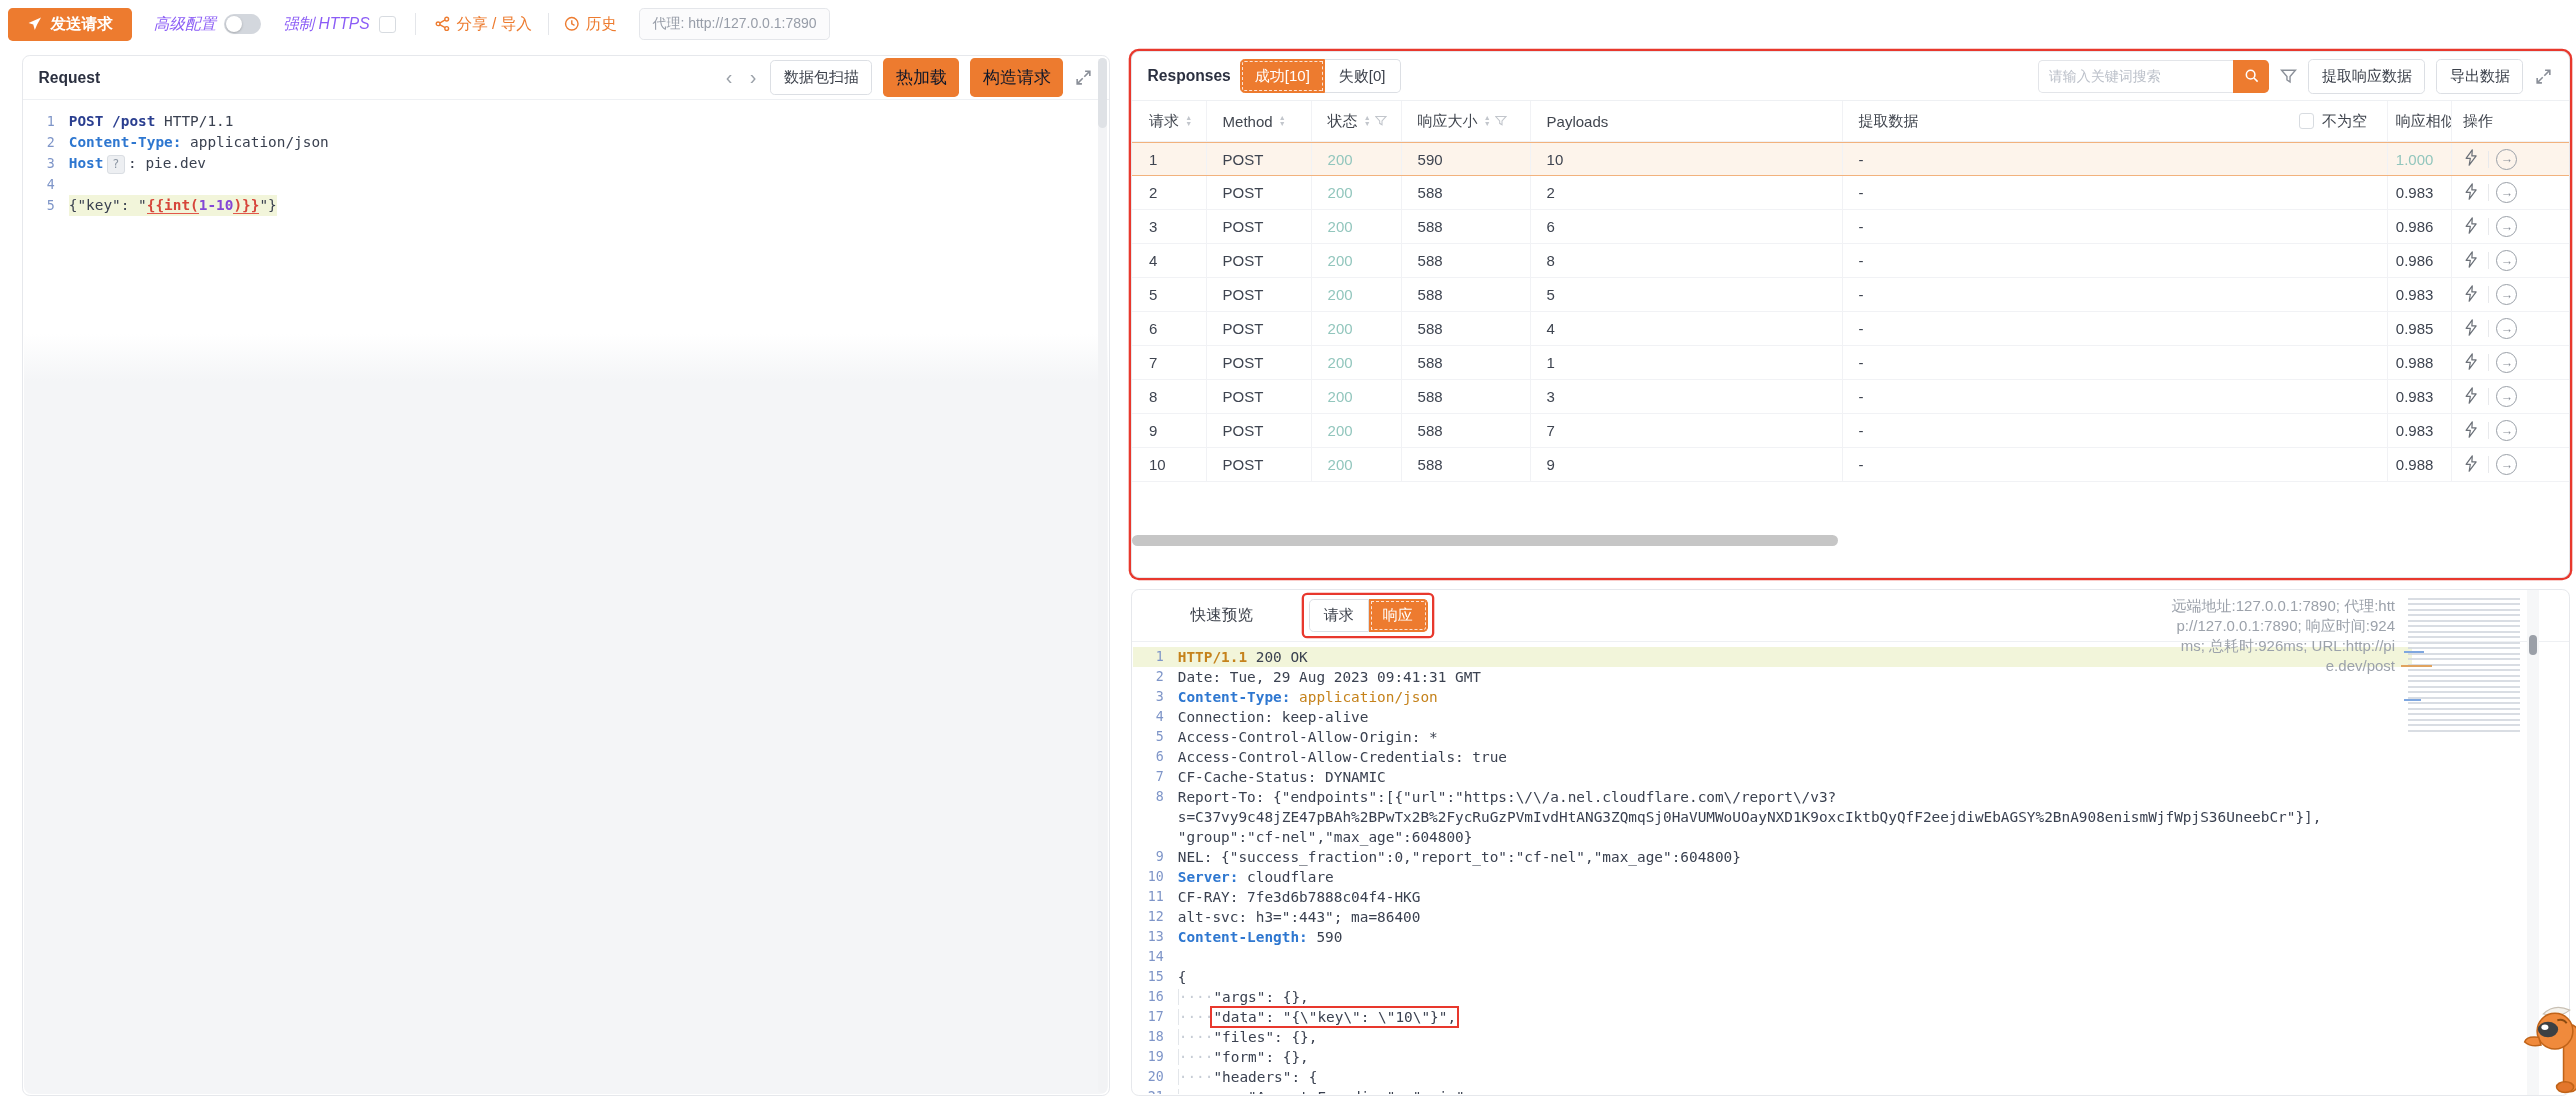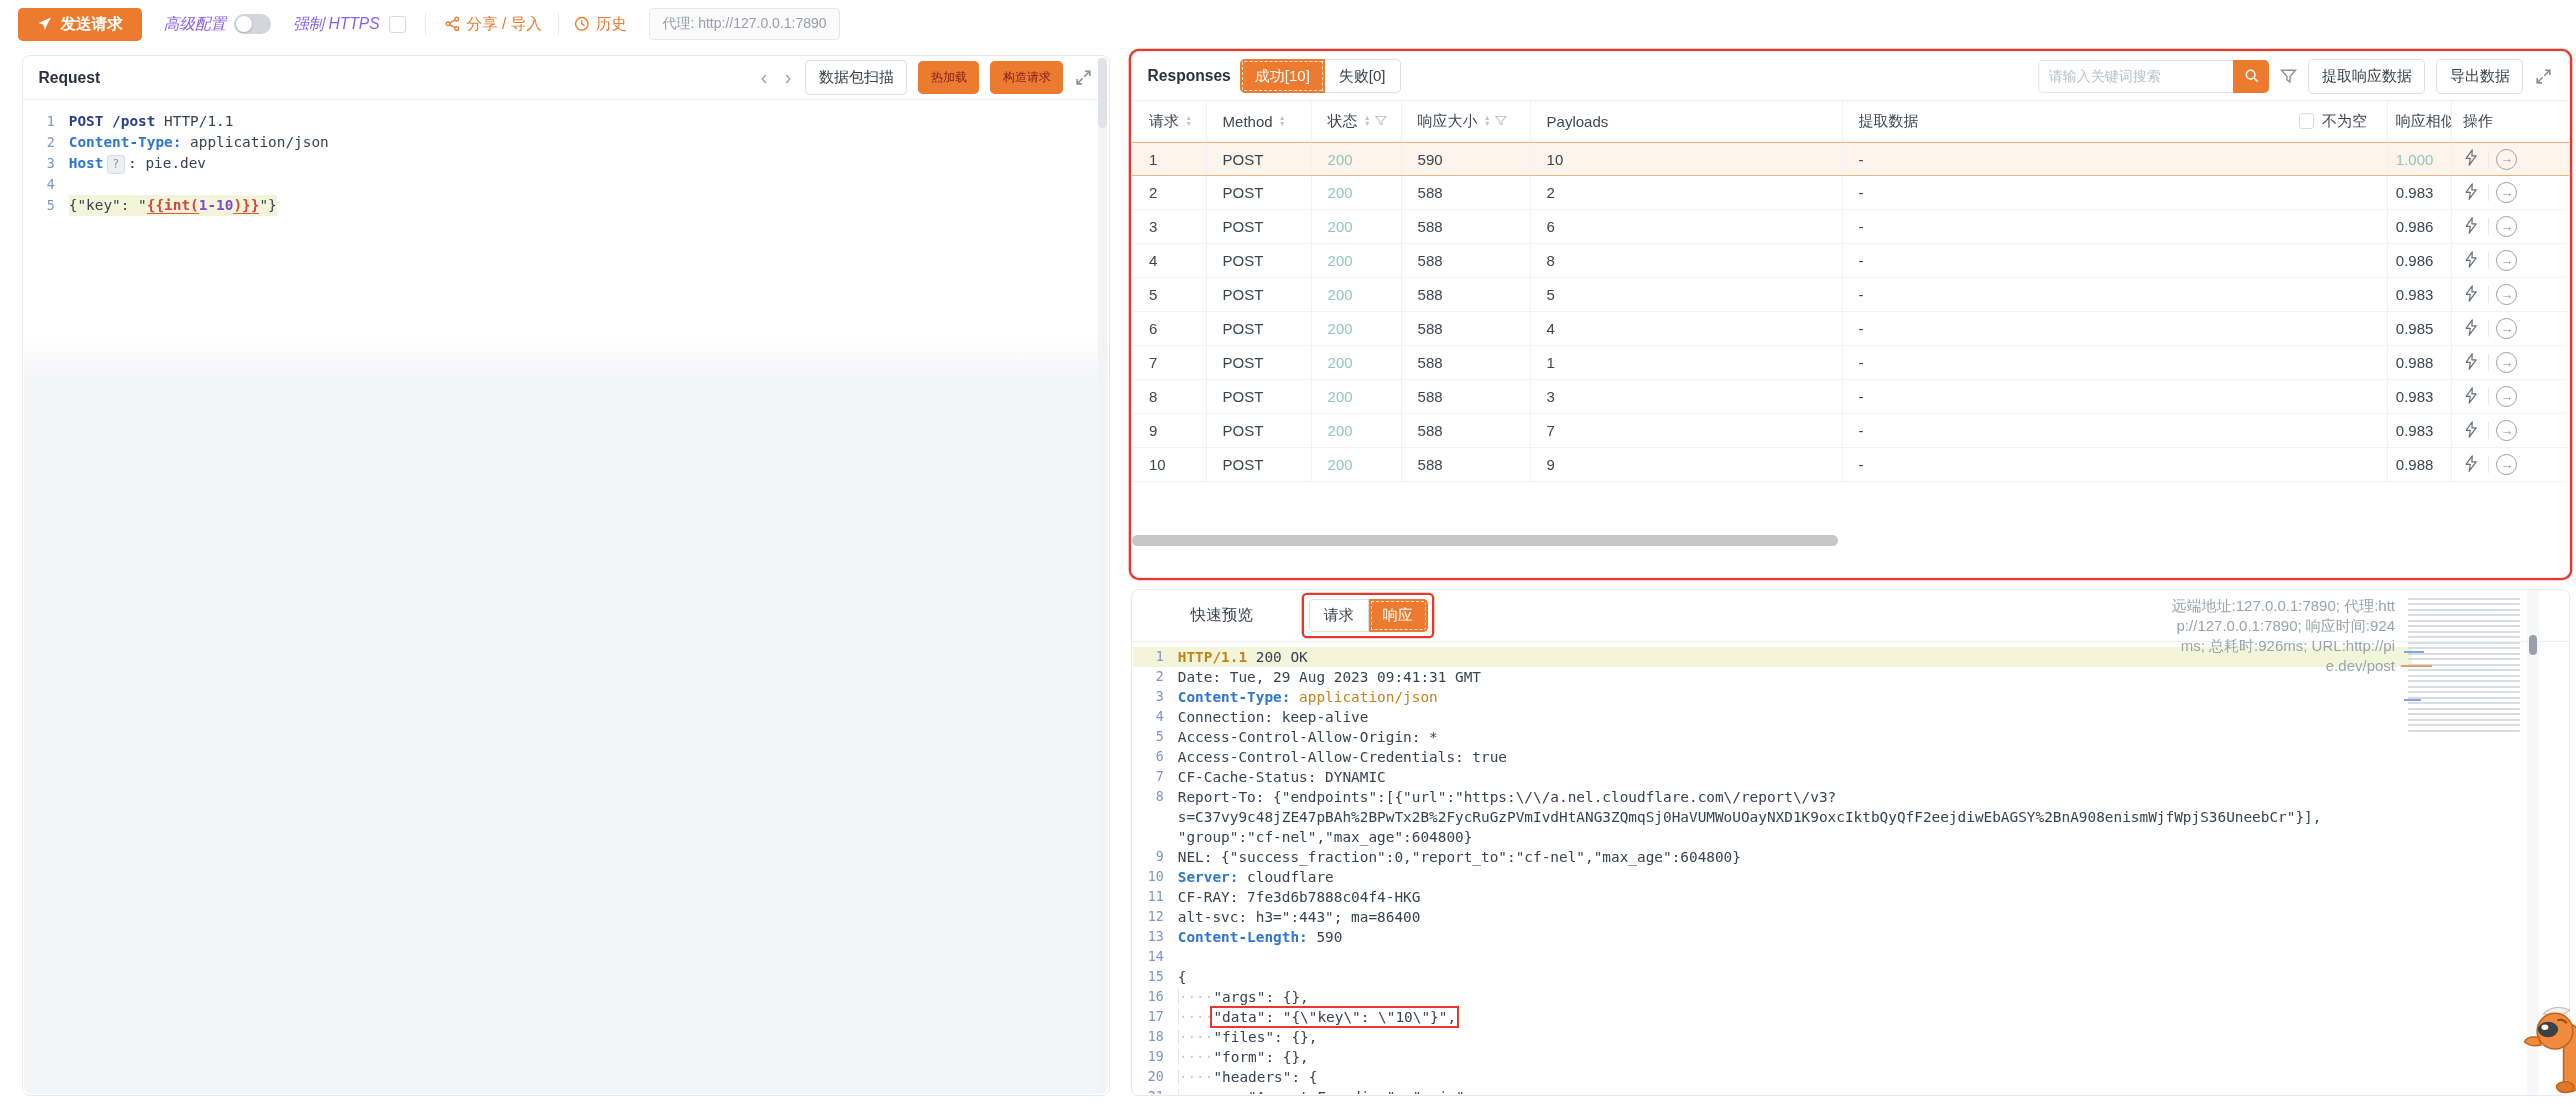--- a/index.html
+++ b/index.html
@@ -1,21 +1,21 @@
 <!DOCTYPE html>
 <html style="font-size:12.5px"><head>
 <meta charset="utf-8">
 <style>
   * { margin:0; padding:0; box-sizing:border-box; }
   html,body { width:2576px; height:1118px; background:#fff; overflow:hidden;
               font-family:"Liberation Sans","DejaVu Sans",sans-serif; color:#3e4450; }
 
   
   .topbar { position:absolute; left:0; top:0; width:2576px; height:48px;
-            display:flex; align-items:center; padding-left:18px; }
+            display:flex; align-items:center; padding-left:8px; }
   .btn-orange { background:#ED7B2F; color:#fff; border:none; border-radius:4.7px;
                 display:inline-flex; align-items:center; justify-content:center;
                 font-size:15.6px; font-weight:bold; cursor:pointer; }
   .send-btn { height:33px; padding:0 19px; gap:7.8px; }
   .tb-label { font-size:15.6px; color:#8b5cf6; margin-left:22px;font-style:italic; }
   .toggle { width:37px; height:19.5px; border-radius:10px; background:#d3d7dd; margin-left:7.8px;
             position:relative; }
   .toggle .knob { position:absolute; left:1.6px; top:1.6px; width:16.4px; height:16.4px; border-radius:50%;
                   background:#fff; box-shadow:0 0.8px 2.3px rgba(0,0,0,.25); }
   .checkbox { width:17px; height:17px; border:0.8px solid #d7dbe0; border-radius:3.1px; background:#fff;
@@ -25,22 +25,22 @@
                  cursor:pointer; }
   .proxy-box { margin-left:22px; border:0.8px solid #e4e6ea; background:#fbfbfc; border-radius:4.7px;
                padding:6.2px 12.5px; font-size:14px; color:#979da8; }
 
   
   .panel { position:absolute; background:#fff; border:0.8px solid #e6e8ec; border-radius:7.8px; }
   .panel-header { display:flex; align-items:center; padding:0 15.6px; border-bottom:0.8px solid #eef0f3;gap:32px; }
   .p-title { font-size:15.6px; font-weight:bold; color:#2b3040; }
   .btn-white { background:#fff; border:0.8px solid #dcdfe4; border-radius:4.7px; color:#3c414b;
                font-size:15px; padding:7px 12.5px; cursor:pointer; white-space:nowrap; }
-  .btn-sm-orange { background:#ED7B2F; border:none; border-radius:4.7px; color:#7f1d1d;
-                   font-size:12px; padding:7.8px 12.5px; cursor:pointer; white-space:nowrap; }
+  .btn-sm-orange { background:#ED7B2F; border:none; border-radius:4.7px; color:#0f172a;
+                   font-size:17px; padding:7.8px 12.5px; cursor:pointer; white-space:nowrap; }
   .chev { color:#9aa0a8; font-size:20px; cursor:pointer; padding:0 3.1px; }
   .icon-gray { color:#8a8f98; }
 
   
   .editor { position:relative; overflow:hidden; font-family:"DejaVu Sans Mono","Liberation Mono",monospace; }
   .code-line { display:flex; align-items:flex-start; line-height:21px; font-size:14.4px; }
   .code-line .ln { flex:0 0 45px; text-align:right; padding-right:14px; color:#7E95C8; font-size:13.3px;
                    user-select:none; }
   .code-line .cc { white-space:pre; color:#3A4150; }
   .code-line.hl  { background:#F2F5DA; }

